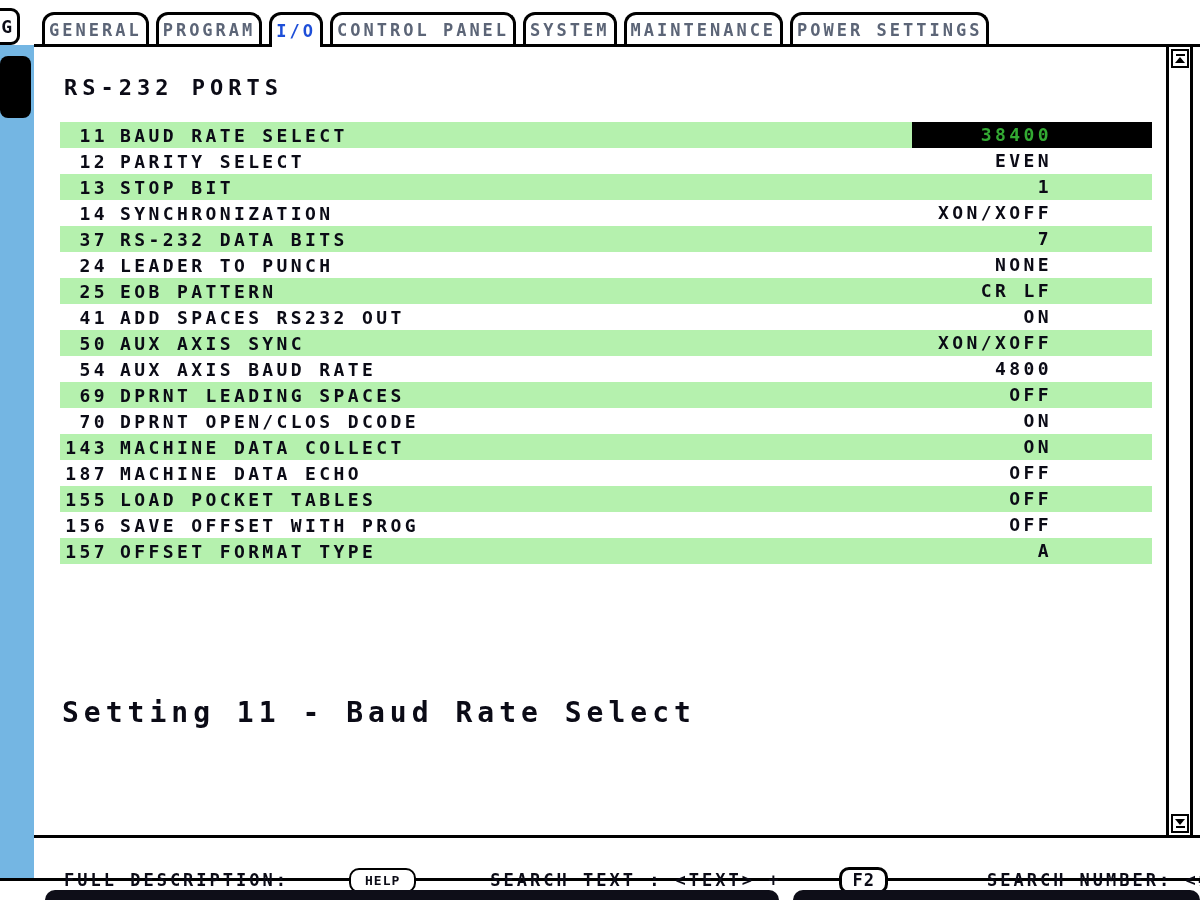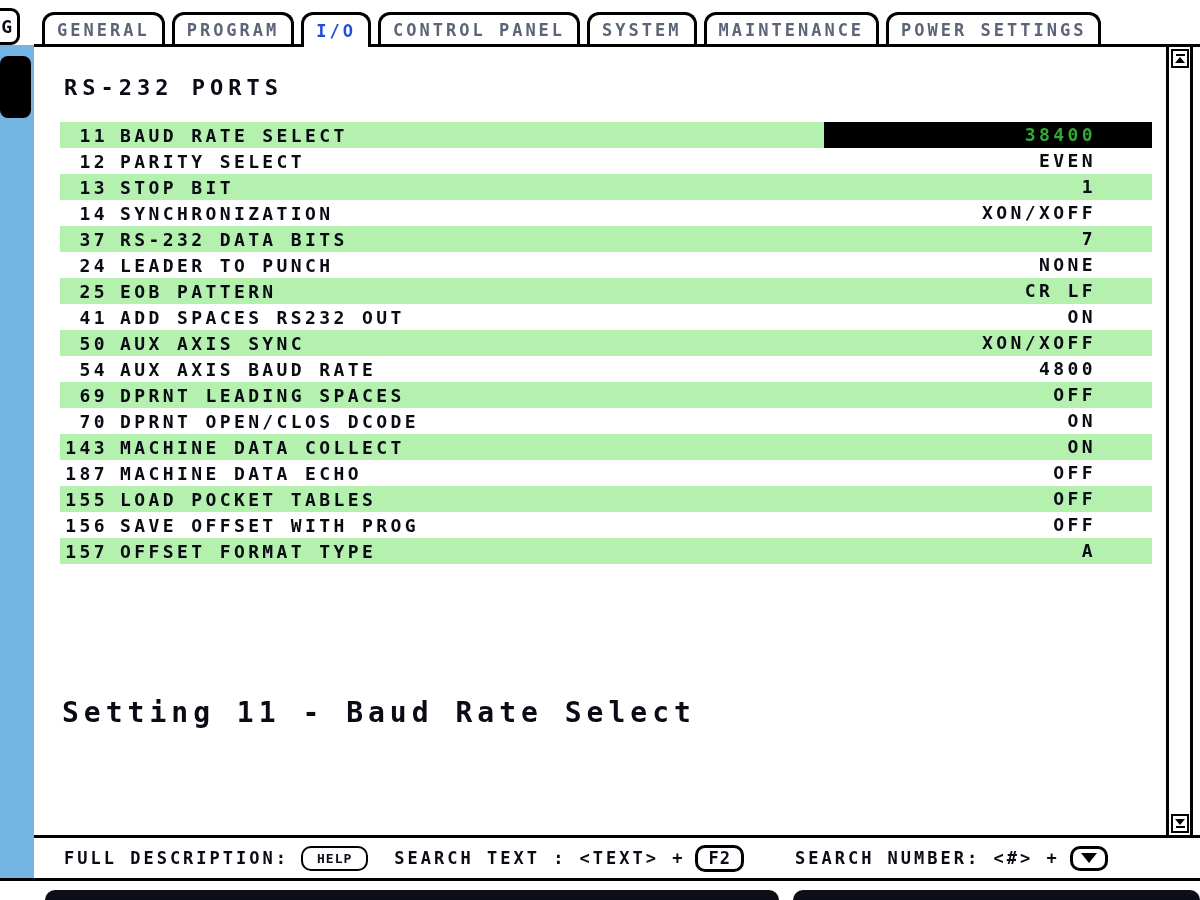--- a/index.html
+++ b/index.html
@@ -18,36 +18,36 @@
   .side-tab-g { position:absolute; left:-14px; top:8px; width:34px; height:37px;
              background:#fff; border:3px solid #000; border-radius:9px; z-index:6;
              display:flex; align-items:center; justify-content:flex-end;
              padding-right:5px; font-size:18px; letter-spacing:0; }
 
   
   .tab-underline { position:absolute; left:34px; top:44px; width:1166px; height:3px;
              background:#000; z-index:1; }
   .tab-bar { position:absolute; left:34px; top:12px; right:0; height:35px;
              display:flex; align-items:flex-start; gap:7px; padding-left:8px; z-index:2; }
-  .tab { height:32px; display:flex; align-items:center; padding:0 12px;
+  .tab { height:32px; display:flex; align-items:center; padding:0 4px;
              border:3px solid #000; border-bottom:none; border-radius:12px 12px 0 0;
              background:#fff; font-size:17px; letter-spacing:3px;
              color:var(--tab-inactive,#5c6577); white-space:pre; }
   .tab.active { height:35px; color:#1d4ed8; z-index:3; }
 
   
   .heading { position:absolute; left:64px; top:75px; font-size:22px; letter-spacing:5px; }
 
   .table { position:absolute; left:60px; top:122px; width:1092px; }
   .row { display:flex; height:26px; align-items:center; font-size:18px; letter-spacing:3.4px; }
   .row.green { background:var(--row-green,#b5f1ae); }
   .row .num { width:48px; text-align:right; flex:none; }
   .row .name { flex:1; margin-left:12px; white-space:pre; }
-  .row .val { flex:none; width:328px; height:26px; line-height:26px;
-              text-align:right; padding-right:56px; }
+  .row .val { flex:none; width:240px; height:26px; line-height:26px;
+              text-align:right; padding-right:100px; }
   .row .val.selected { background:var(--highlight-bg,#000);
               color:var(--highlight-text,#33aa33); }
 
   .detail-title { position:absolute; left:62px; top:696px; font-size:28px; letter-spacing:5px;text-align:center; }
 
   
   .line-mid { position:absolute; left:34px; top:835px; width:1166px; height:3px; background:#000; }
   .line-bot { position:absolute; left:0; top:878px; width:1200px; height:3px; background:#000; }
   .right-frame { position:absolute; left:1190px; top:44px; width:3px; height:794px; background:#000; }
 
@@ -59,23 +59,23 @@
               gap:1px; background:#fff; }
   .scroll-btn.up { top:2px; }
   .scroll-btn.down { bottom:2px; }
   .sb-bar { width:9px; height:2px; background:#000; }
   .tri-up-sm { width:0; height:0; border-left:5px solid transparent;
               border-right:5px solid transparent; border-bottom:6px solid #000; }
   .tri-down-sm { width:0; height:0; border-left:5px solid transparent;
               border-right:5px solid transparent; border-top:6px solid #000; }
 
   
-  .footer { position:absolute; left:34px; top:838px; width:1156px; height:40px;
+  .footer { position:absolute; left:34px; top:860px; width:1156px; height:40px;
               display:flex; align-items:center; padding-left:30px;
-              font-size:17px; letter-spacing:3px; white-space:pre; }
+              font-size:17px; letter-spacing:3px; white-space:pre;gap:48px; }
   .keycap { border:3px solid #000; border-radius:10px; background:#fff;
               display:inline-flex; align-items:center; justify-content:center; flex:none; }
   .keycap.help { font-size:13px; letter-spacing:1px; height:25px; padding:0 14px;
               border-width:2.5px; margin:0 26px 0 12px; }
   .keycap.f2 { font-size:17px; letter-spacing:1px; height:27px; padding:0 10px; margin:0 51px 0 10px; }
   .keycap.down { height:25px; width:38px; margin-left:10px; }
   .tri-down-lg { width:0; height:0; border-left:8px solid transparent;
               border-right:8px solid transparent; border-top:10px solid #000; }
 
   

